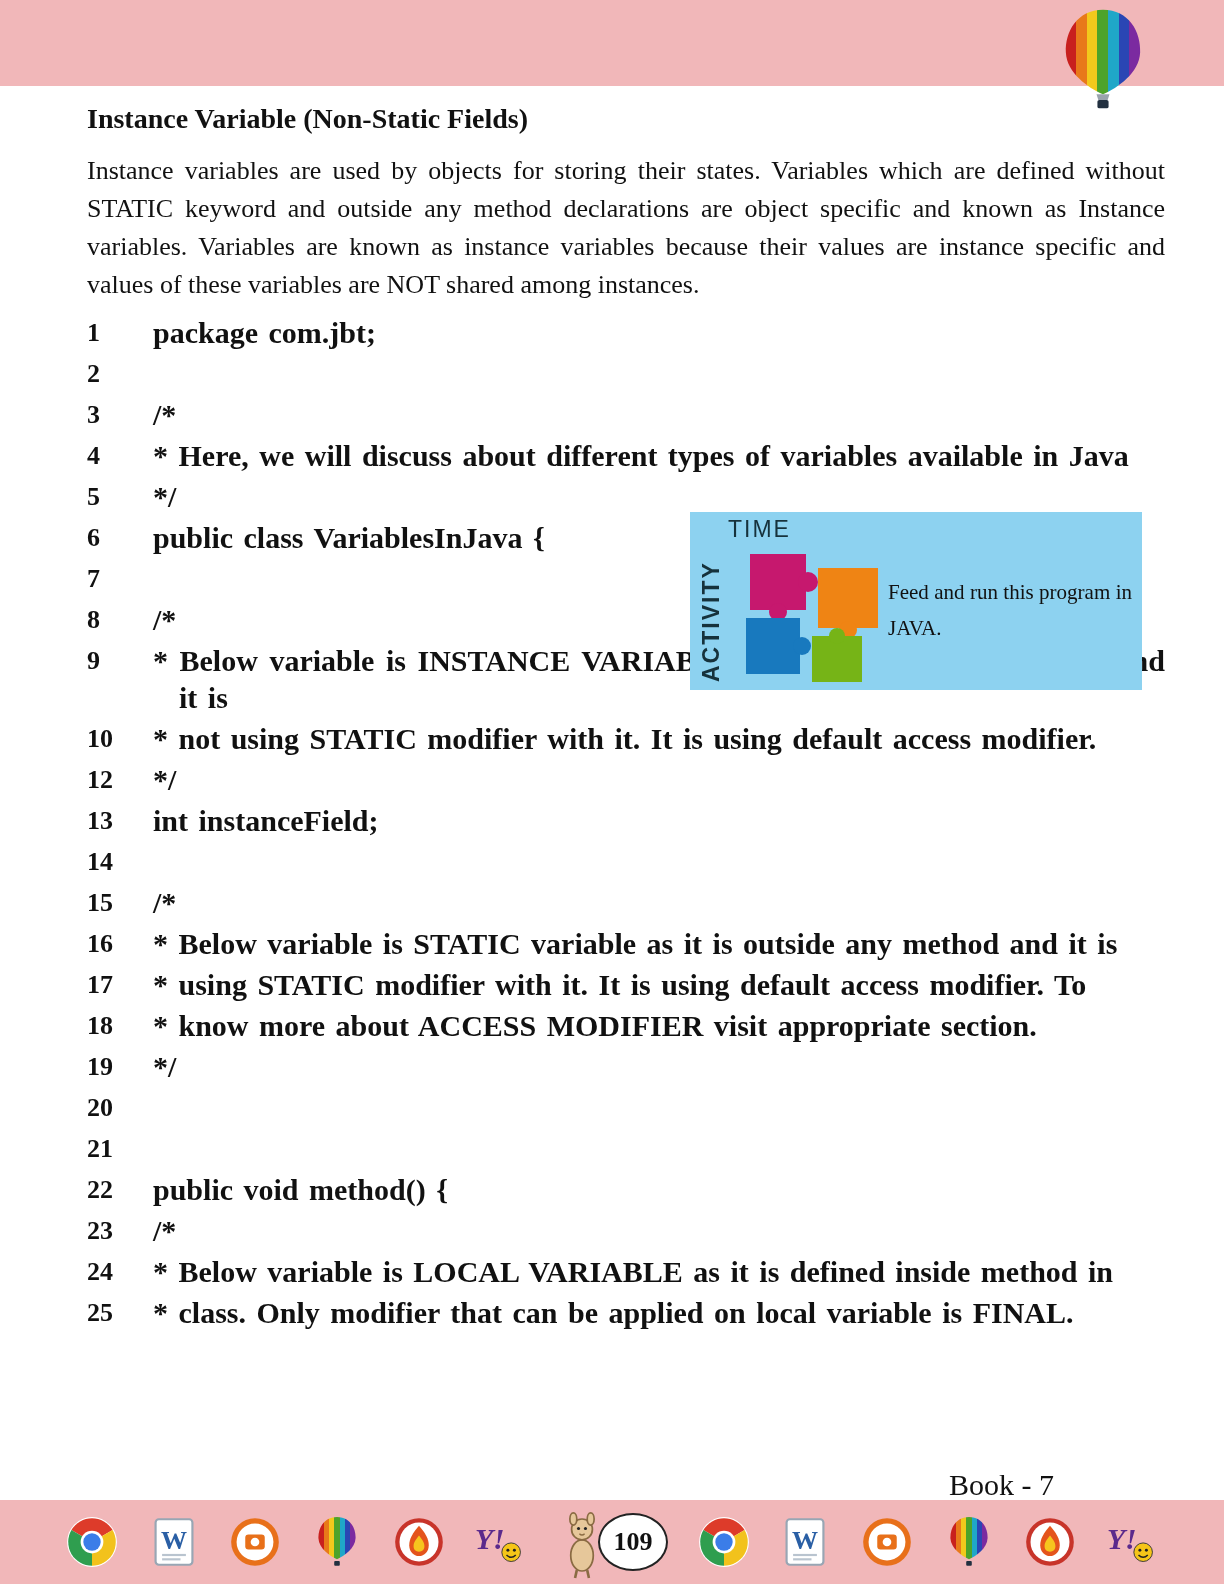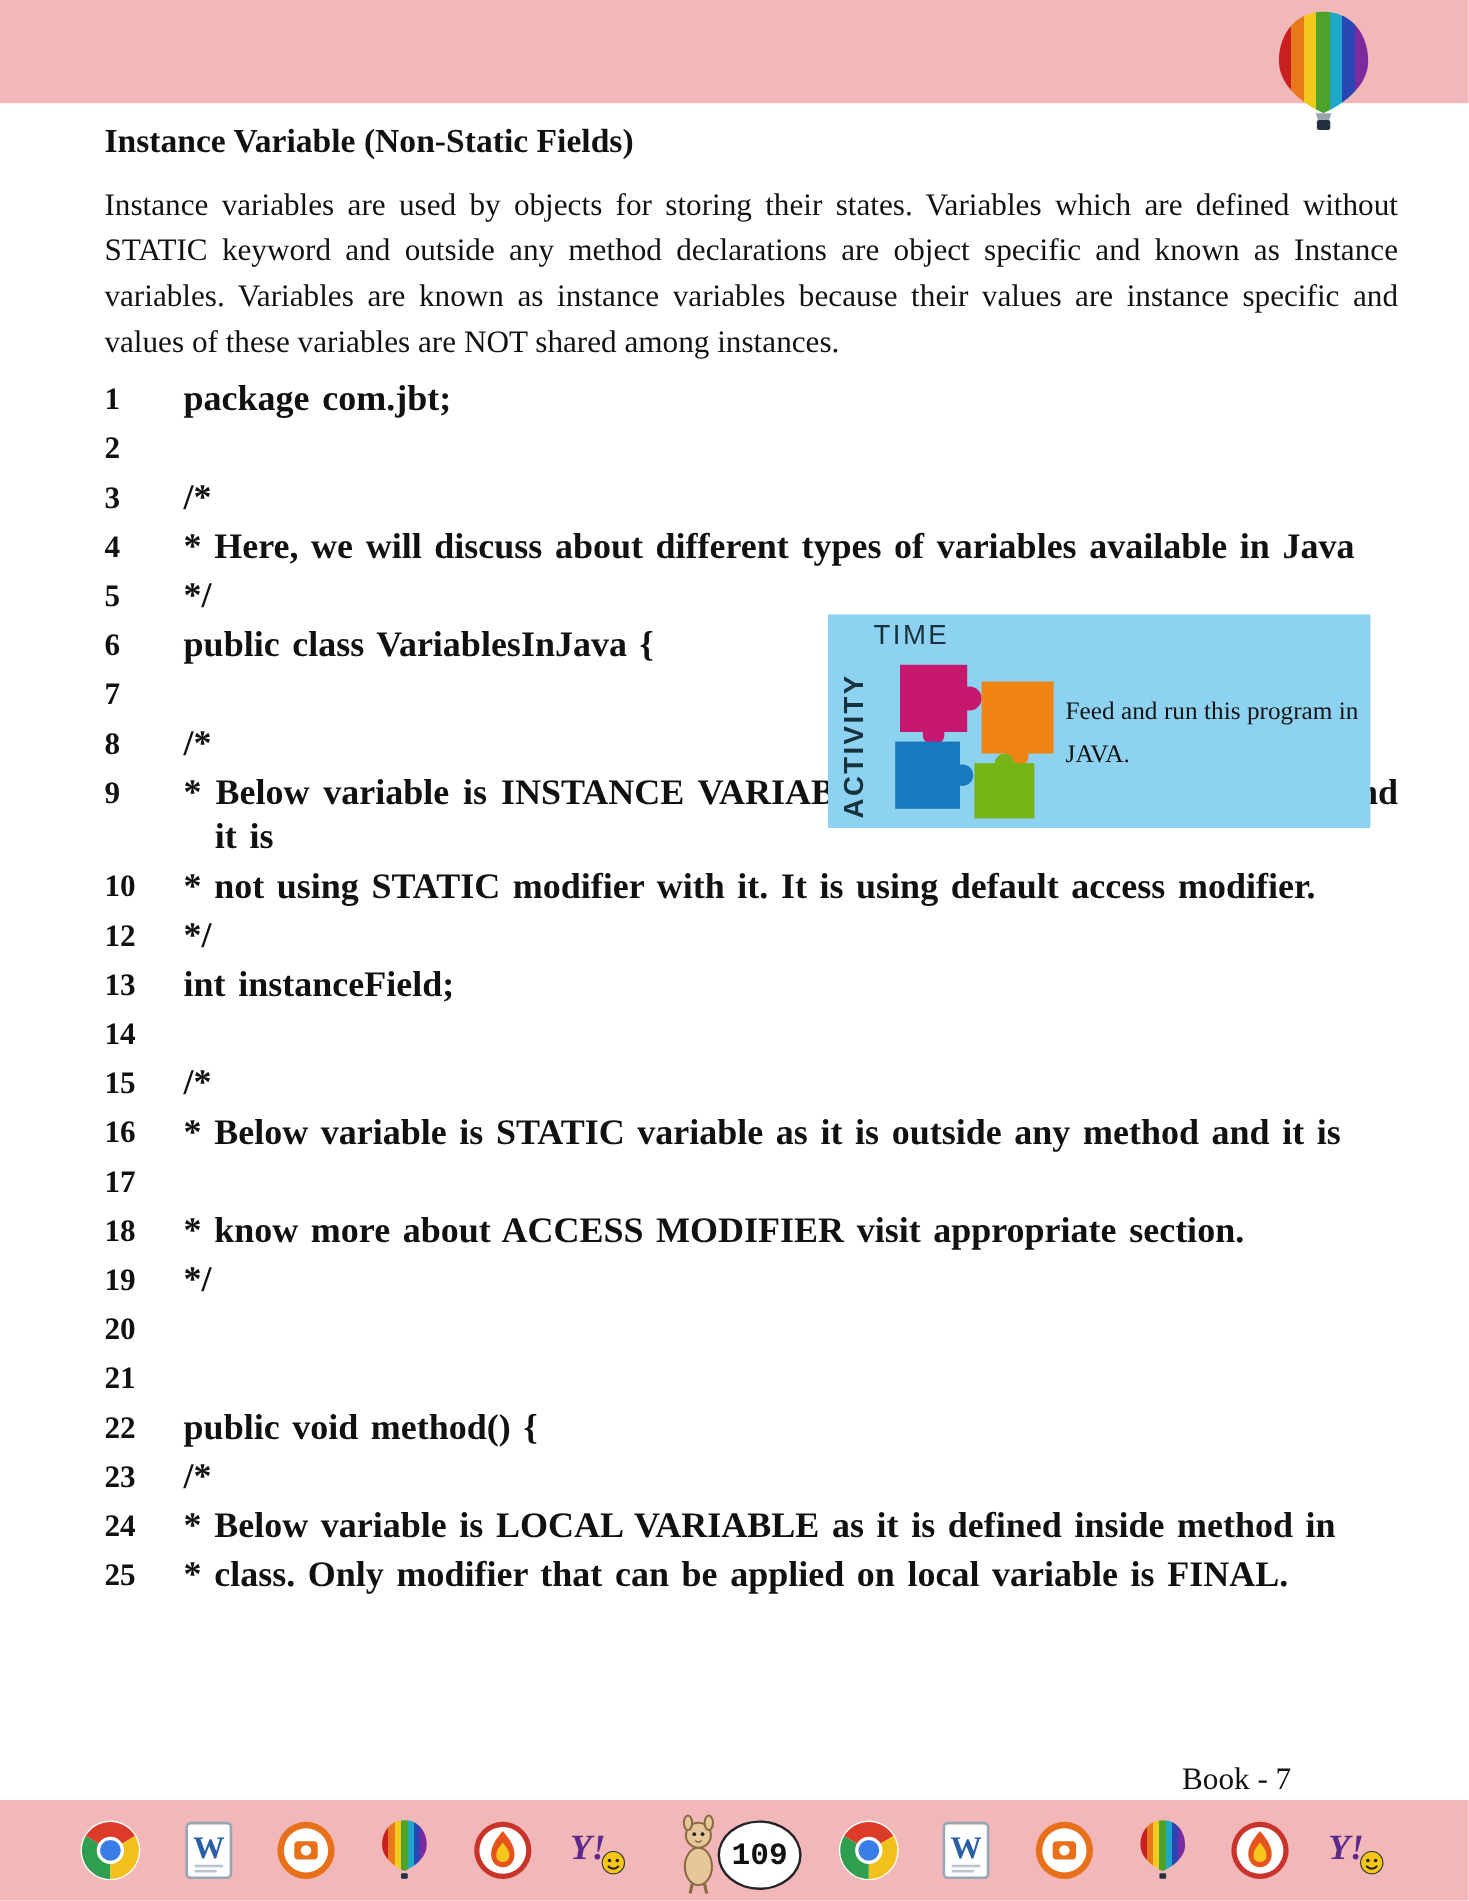--- a/index.html
+++ b/index.html
@@ -51,32 +51,32 @@
     position:absolute; left:38px; top:4px;
     font-family:"Liberation Sans", sans-serif;
     font-weight:normal; font-size:23px; letter-spacing:2px; color:#16323c;
   }
   .puzzle { position:absolute; left:32px; top:34px; width:160px; height:140px; }
   .activity-text {
     position:absolute; left:198px; top:62px; width:244px;
     font-size:21px; line-height:36px; text-align:justify;
   }
   .book-label {
-    position:absolute; right:148px; top:1468px; font-size:26px;
+    position:absolute; right:170px; top:1468px; font-size:30px;
   }
   .footer-band {
     position:absolute; left:0; top:1500px; width:1224px; height:84px;
     background:#f1b7b9;
   }
   .footer-row {
     display:flex; align-items:center; justify-content:space-between;
     height:100%; padding:0 66px;
   }
   .ficon { width:52px; height:52px; display:block; }
-  .mascot-group { display:flex; align-items:flex-end;font-family:Liberation Mono, monospace; }
+  .mascot-group { display:flex; align-items:center; }
   .mascot { width:52px; height:72px; margin-right:-10px; margin-bottom:-6px; }
   .page-oval {
     width:66px; height:54px; background:#fff;
     border:2px solid #222; border-radius:50%;
     display:flex; align-items:center; justify-content:center;
     font-weight:bold; font-size:26px;
   }
   .hidden-defs { position:absolute; width:0; height:0; }
 </style>
 </head>
@@ -172,20 +172,21 @@
       <div class="code-row">
         <span class="code-num">15</span>
         <span class="code-text">/*</span>
       </div>
       <div class="code-row">
         <span class="code-num">16</span>
         <span class="code-text">* Below variable is STATIC variable as it is outside any method and it is</span>
       </div>
       <div class="code-row">
         <span class="code-num">17</span>
+        <span class="code-text">* using STATIC modifier with it. It is using default access modifier. To</span>
       </div>
       <div class="code-row">
         <span class="code-num">18</span>
         <span class="code-text">* know more about ACCESS MODIFIER visit appropriate section.</span>
       </div>
       <div class="code-row">
         <span class="code-num">19</span>
         <span class="code-text">*/</span>
       </div>
       <div class="code-row">

